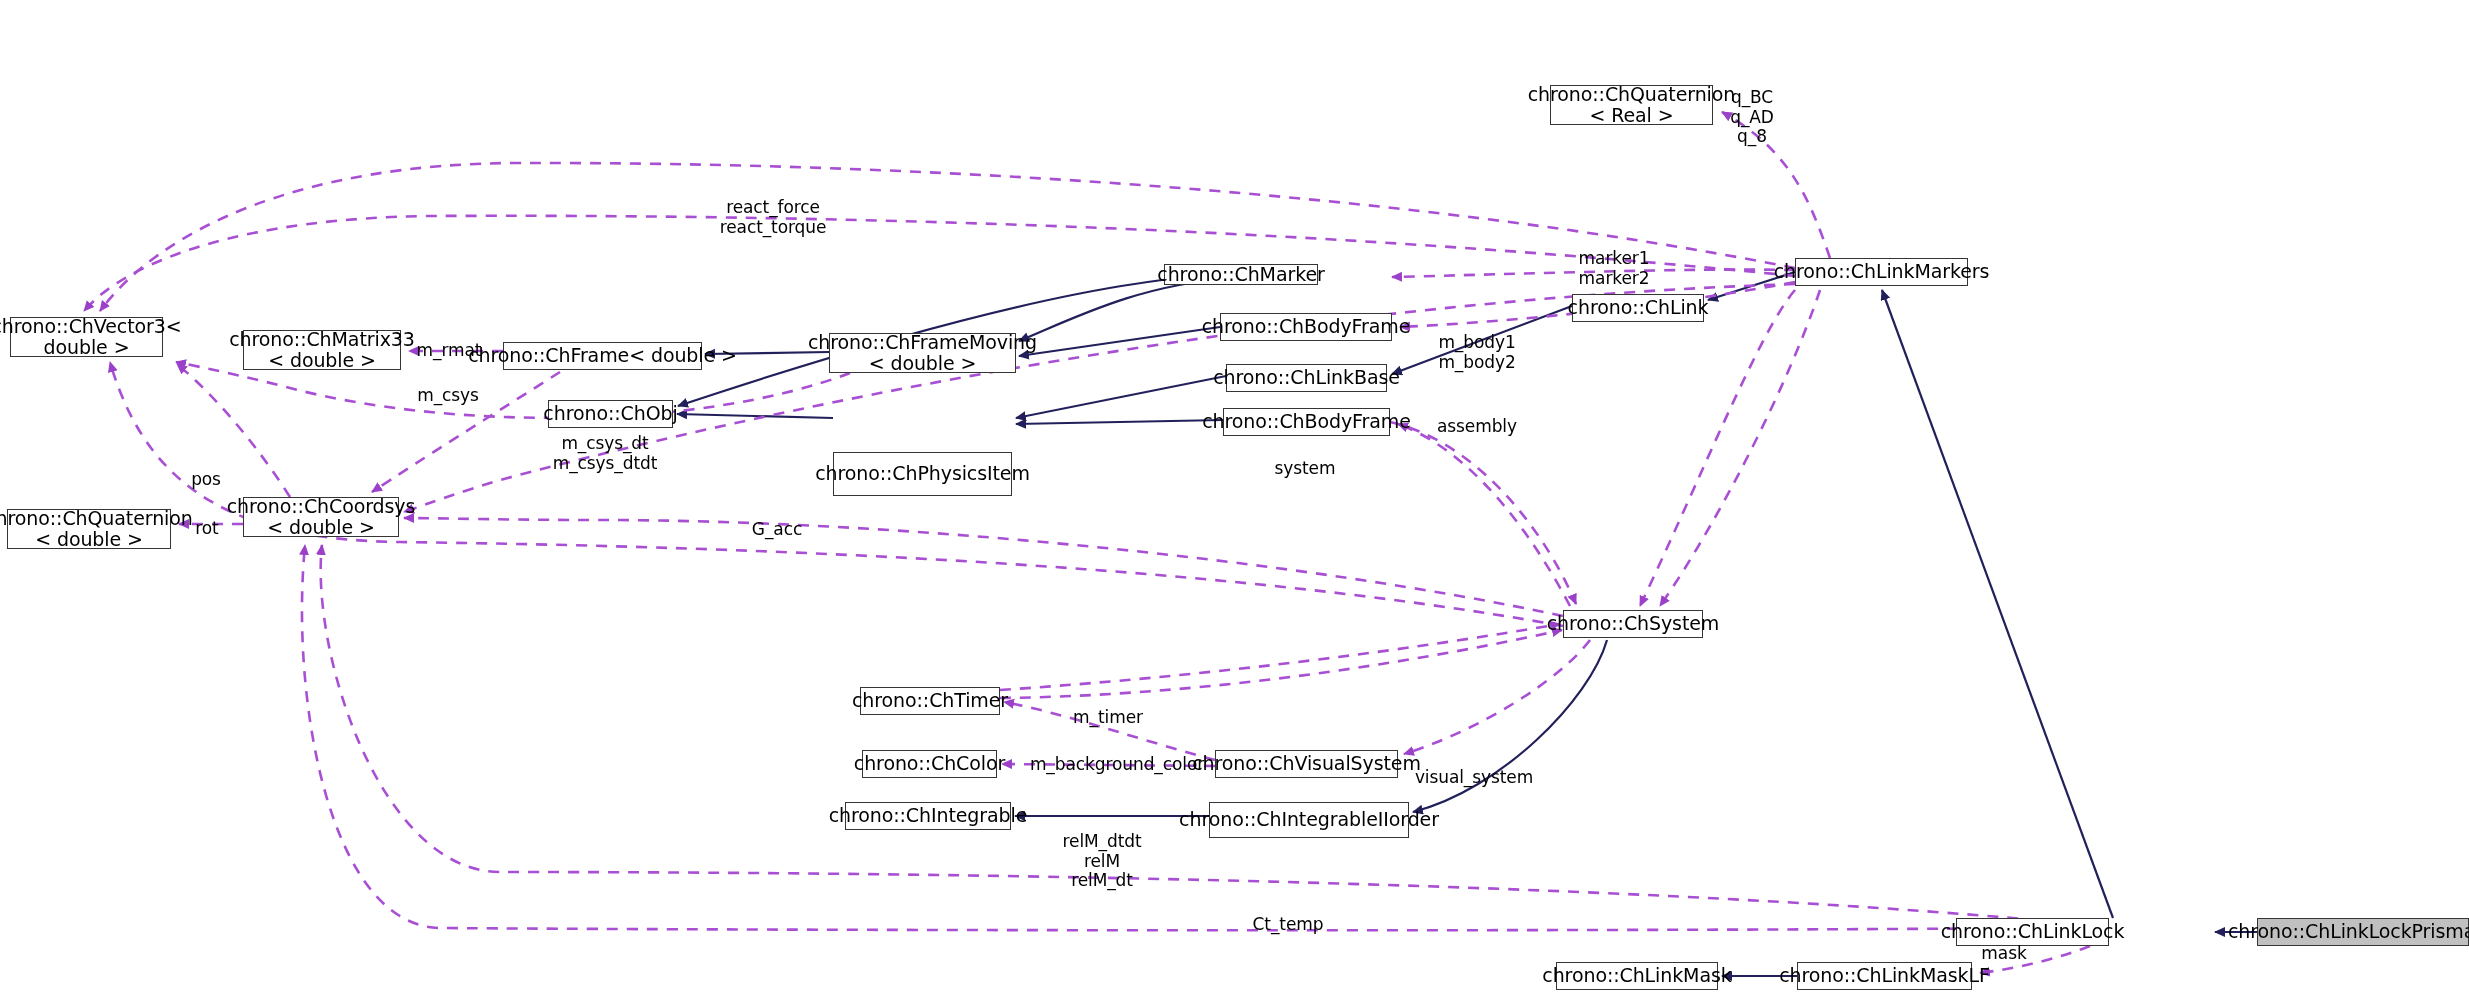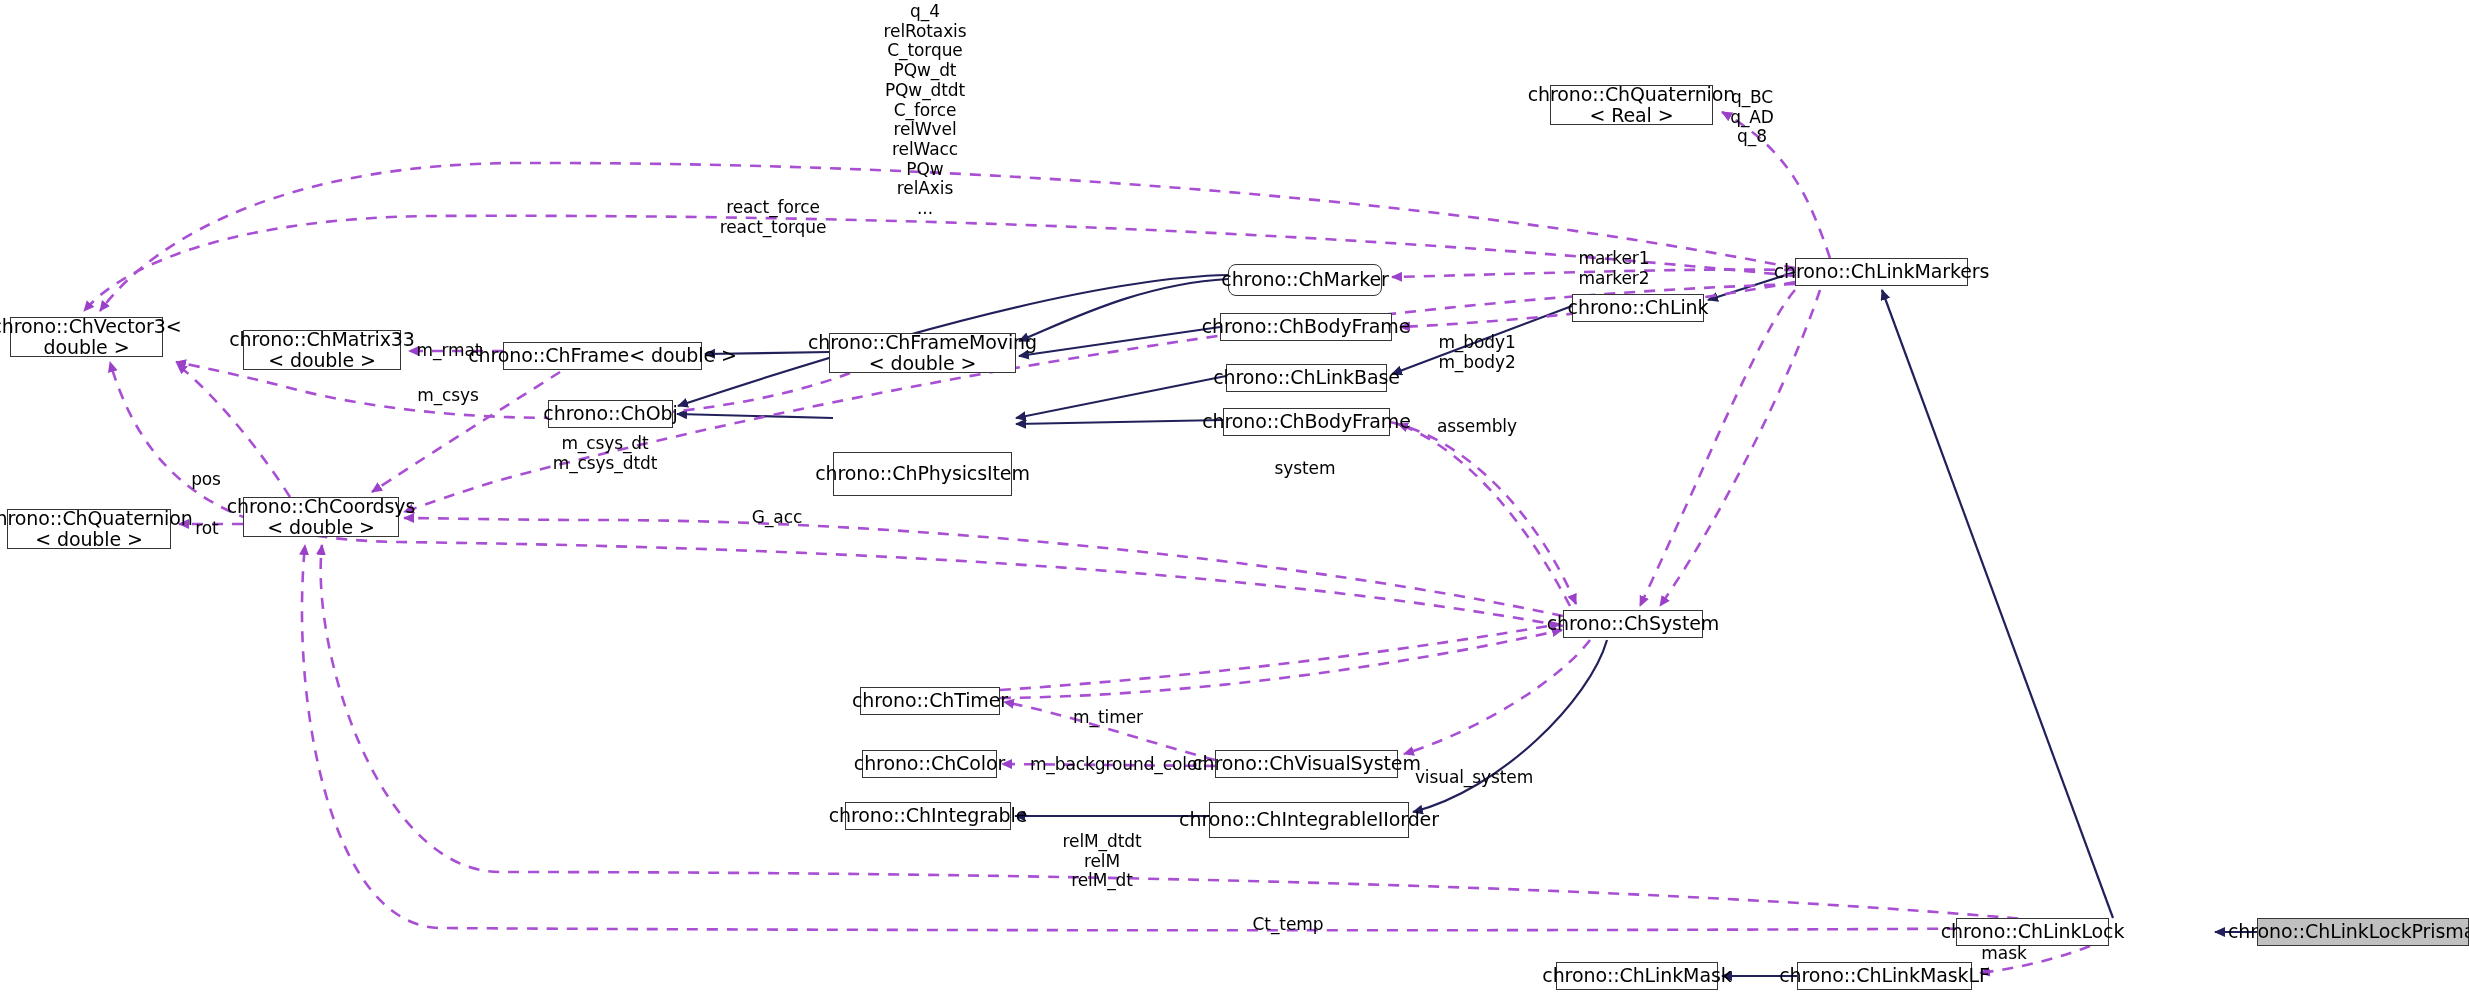--- a/index.html
+++ b/index.html
@@ -164,21 +164,21 @@
 &lt; double &gt;</div>
 
   <div class="node" style="left:243px; top:497px; width:156px; height:40px;">chrono::ChCoordsys
 &lt; double &gt;</div>
 
   <div class="node" style="left:829px; top:333px; width:187px; height:40px;">chrono::ChFrameMoving
 &lt; double &gt;</div>
 
   <div class="node" style="left:833px; top:404px; width:179px; height:44px;margin-top:48px;">chrono::ChPhysicsItem</div>
 
-  <div class="node" style="left:1228px; top:264px; width:154px; height:32px;border-radius:8px;">chrono::ChMarker</div>
+  <div class="node" style="left:1164px; top:264px; width:154px; height:21px;">chrono::ChMarker</div>
 
   <div class="node" style="left:1220px; top:313px; width:172px; height:28px;">chrono::ChBodyFrame</div>
 
   <div class="node" style="left:1226px; top:364px; width:161px; height:28px;">chrono::ChLinkBase</div>
 
   <div class="node" style="left:1223px; top:408px; width:167px; height:28px;">chrono::ChBodyFrame</div>
 
   <div class="node" style="left:1572px; top:294px; width:132px; height:28px;">chrono::ChLink</div>
 
   <div class="node" style="left:1550px; top:85px; width:163px; height:40px;">chrono::ChQuaternion
@@ -199,31 +199,20 @@
   <div class="node" style="left:1209px; top:802px; width:200px; height:36px;">chrono::ChIntegrableIIorder</div>
 
   <div class="node" style="left:1956px; top:918px; width:153px; height:28px;">chrono::ChLinkLock</div>
 
   <div class="node highlight" style="left:2257px; top:918px; width:212px; height:28px;">chrono::ChLinkLockPrismatic</div>
 
   <div class="node" style="left:1556px; top:962px; width:162px; height:28px;">chrono::ChLinkMask</div>
 
   <div class="node" style="left:1797px; top:962px; width:175px; height:28px;">chrono::ChLinkMaskLF</div>
 
-  <div class="edge-label" style="left:925px; top:2px;">q_4
-relRotaxis
-C_torque
-PQw_dt
-PQw_dtdt
-C_force
-relWvel
-relWacc
-PQw
-relAxis
-...</div>
 
   <div class="edge-label" style="left:1752px; top:88px;">q_BC
 q_AD
 q_8</div>
 
   <div class="edge-label" style="left:773px; top:198px;">react_force
 react_torque</div>
 
   <div class="edge-label" style="left:1614px; top:249px;">marker1
 marker2</div>
@@ -239,21 +228,21 @@
 m_csys_dtdt</div>
 
   <div class="edge-label" style="left:1477px; top:417px;">assembly</div>
 
   <div class="edge-label" style="left:1305px; top:459px;">system</div>
 
   <div class="edge-label" style="left:206px; top:470px;">pos</div>
 
   <div class="edge-label" style="left:207px; top:519px;">rot</div>
 
-  <div class="edge-label" style="left:777px; top:508px;">G_acc</div>
+  <div class="edge-label" style="left:777px; top:520px;">G_acc</div>
 
 
   <div class="edge-label" style="left:1108px; top:708px;">m_timer</div>
 
   <div class="edge-label" style="left:1474px; top:722px;margin-top:46px;">visual_system</div>
 
   <div class="edge-label" style="left:1117px; top:755px;">m_background_color</div>
 
   <div class="edge-label" style="left:1102px; top:832px;">relM_dtdt
 relM

